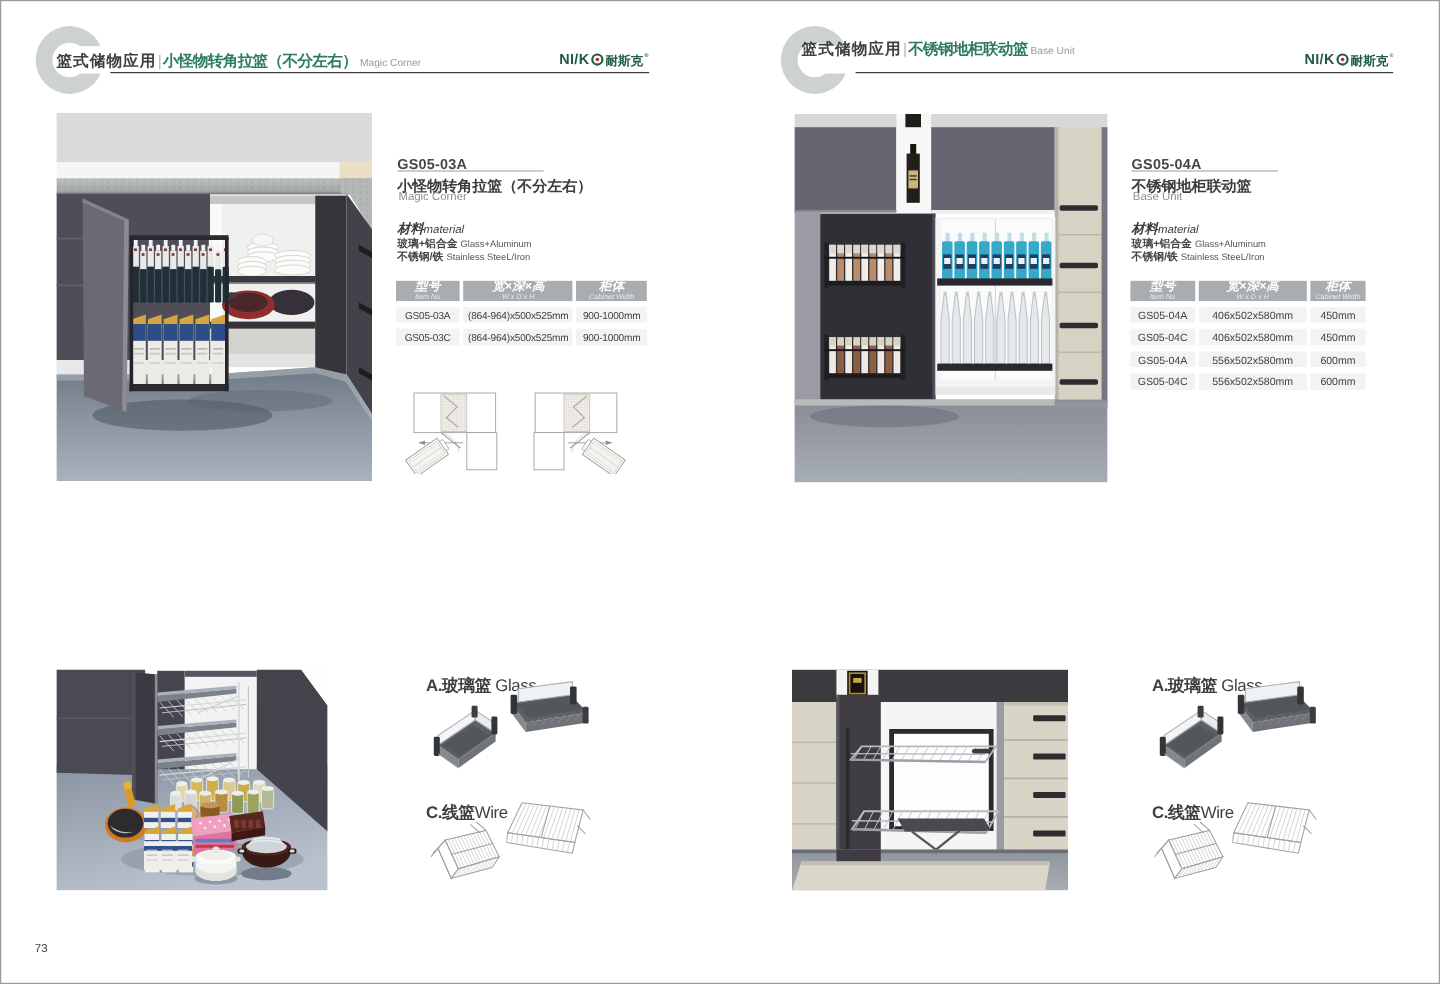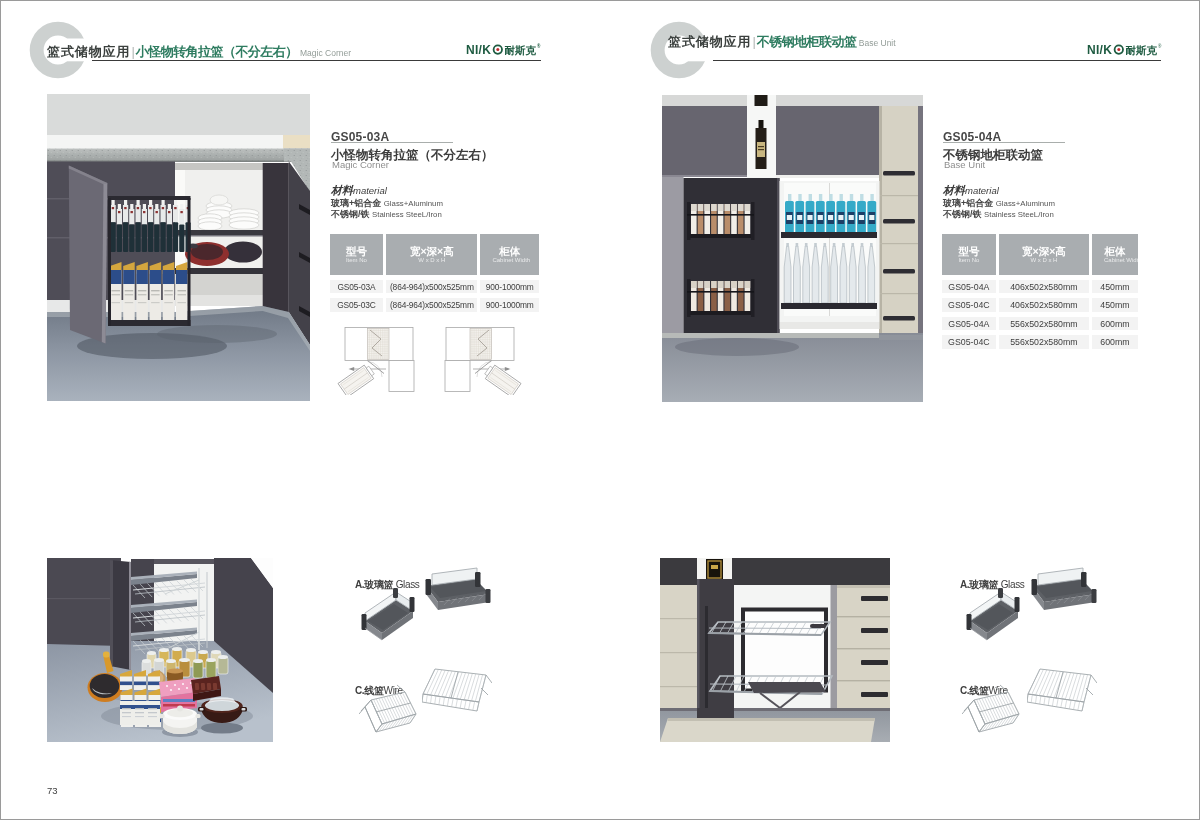--- a/index.html
+++ b/index.html
@@ -14,26 +14,26 @@
   .hline{position:absolute;height:1px;background:#3a3a3a;}
   .t-title{font-size:12px;font-weight:bold;color:#474747;letter-spacing:0.2px;}
   .t-sub{font-size:12.5px;font-weight:bold;color:#3c3c3c;}
   .t-en{font-size:9.5px;color:#8f8f8f;}
   .t-mat{font-size:9.5px;color:#3c3c3c;font-style:italic;}
   .t-mat b{font-size:11px;}
   .t-line{font-size:9px;color:#444;font-weight:bold;}
   .t-line small{font-size:7.8px;color:#555;font-weight:normal;}
   table.spec{border-collapse:separate;border-spacing:3.6px 0;position:absolute;table-layout:fixed;}
   table.spec th{background:#a9adb0;color:#fff;font-weight:bold;font-size:10.5px;white-space:nowrap;overflow:hidden;
-    text-align:center;vertical-align:middle;padding:12px;height:14px;line-height:1.05;}
+    text-align:center;vertical-align:middle;padding:0;height:14px;line-height:1.05;font-style:italic;}
   table.spec th .sub{display:block;font-size:6px;font-weight:normal;color:rgba(255,255,255,0.75);}
   table.spec td{background:#f3f3f3;color:#404040;font-size:8.4px;letter-spacing:-0.15px;text-align:center;white-space:nowrap;overflow:hidden;
     vertical-align:middle;padding:0;height:13.5px;}
   table.spec tr.rowgap td{background:#fff;height:5px;line-height:5px;font-size:2px;padding:0;}
-  .lbl{font-size:10px;color:#3f3f3f;letter-spacing:-0.35px;margin-top:15px;}
+  .lbl{font-size:14px;color:#3f3f3f;letter-spacing:-0.35px;}
   .pgnum{font-size:9.5px;color:#414141;}
   svg{display:block;}
   table.t2 td{font-size:8.8px;letter-spacing:0;}
 </style>
 </head>
 <body>
 
 <div class="frame"></div>
 
 <svg class="abs" style="left:29px;top:21px;" width="58" height="58" viewBox="0 0 58 58">
@@ -1127,15 +1127,15 @@
 <line x1="42.3" y1="42.9" x2="44.1" y2="34.2"></line>
 <line x1="46.5" y1="43.6" x2="48.4" y2="34.8"></line>
 <line x1="50.8" y1="44.3" x2="52.7" y2="35.4"></line>
 <line x1="55.0" y1="45.0" x2="57.0" y2="36.0"></line>
 </g>
 <line x1="36" y1="6" x2="29" y2="32"></line>
 <path d="M64,9 L70,17 M59,22 L66,29"></path>
 </g>
 </svg>
 
-<div class="abs pgnum" style="left:47px;top:785px;">73</div>
+<div class="abs pgnum" style="left:29px;top:785px;">73</div>
 
 <div class="abs pgnum" style="left:1200px;top:785px;">74</div>
 
 </body></html>

